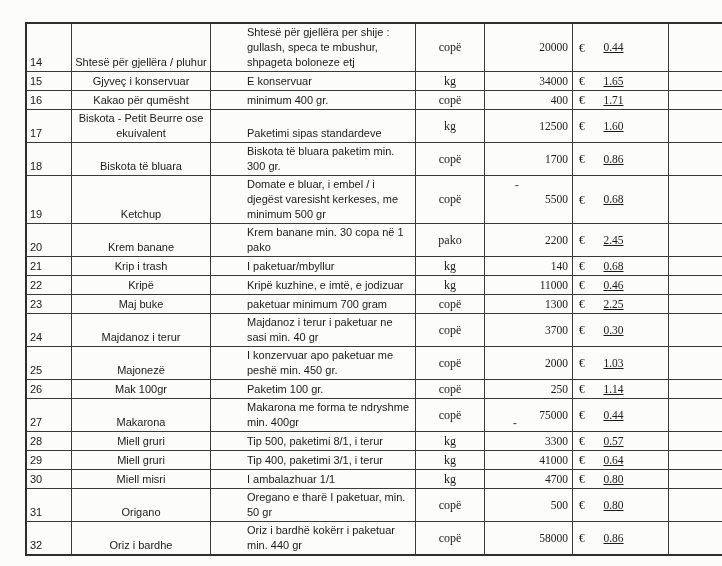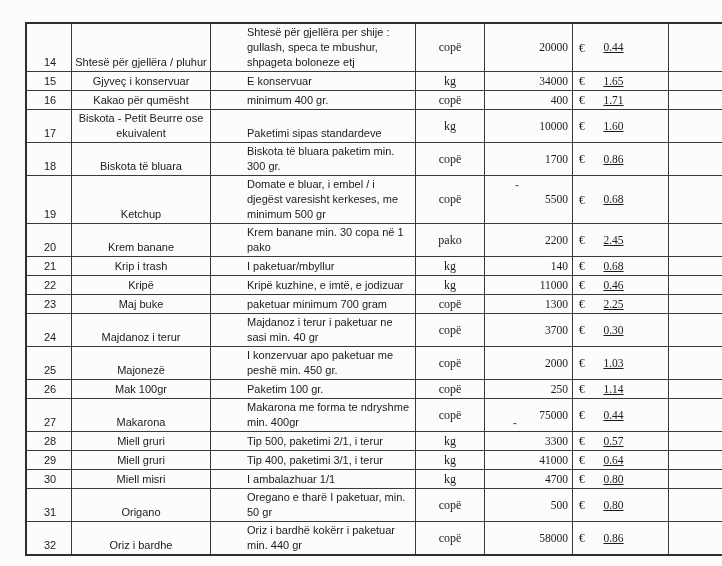--- a/index.html
+++ b/index.html
@@ -23,21 +23,21 @@
   }
   td{
     border:1px solid #3a3a3a;
     font-size:11px;
     line-height:15px;
     padding:1px 3px;
     overflow:hidden;
     word-wrap:break-word;
     height:16px;
   }
-  .c-num{width:40px;text-align:center;vertical-align:bottom;padding-right:1px;}
+  .c-num{width:40px;text-align:left;vertical-align:bottom;padding-right:1px;}
   .c-name{width:132px;vertical-align:bottom;text-align:center;}
   .c-desc{width:165px;vertical-align:bottom;text-align:left;padding-left:36px;}
   .c-unit{
     width:62px;text-align:center;vertical-align:middle;
     font-family:"Liberation Serif",serif;font-size:12px;
   }
   .c-qty{
     width:80px;text-align:right;vertical-align:middle;
     font-family:"Liberation Serif",serif;font-size:11.5px;
     padding-right:4px;position:relative;
@@ -109,21 +109,21 @@
             <span class="cur">€</span>
             <span class="pval">1.71</span>
           </td>
           <td class="c-total">684</td>
         </tr>
         <tr>
           <td class="c-num">17</td>
           <td class="c-name">Biskota - Petit Beurre ose ekuivalent</td>
           <td class="c-desc">Paketimi sipas standardeve</td>
           <td class="c-unit">kg</td>
-          <td class="c-qty">10000</td>
+          <td class="c-qty">12500</td>
           <td class="c-price">
             <span class="cur">€</span>
             <span class="pval">1.60</span>
           </td>
           <td class="c-total">20000</td>
         </tr>
         <tr>
           <td class="c-num">18</td>
           <td class="c-name">Biskota të bluara</td>
           <td class="c-desc">Biskota të bluara paketim min. 300 gr.</td>
@@ -239,21 +239,21 @@
           <td class="c-qty"><span class="pen-mark below">-</span><span>75000</span></td>
           <td class="c-price">
             <span class="cur">€</span>
             <span class="pval">0.44</span>
           </td>
           <td class="c-total">33000</td>
         </tr>
         <tr>
           <td class="c-num">28</td>
           <td class="c-name">Miell gruri</td>
-          <td class="c-desc">Tip 500, paketimi 2/1, i terur</td>
+          <td class="c-desc">Tip 500, paketimi 8/1, i terur</td>
           <td class="c-unit">kg</td>
           <td class="c-qty">3300</td>
           <td class="c-price">
             <span class="cur">€</span>
             <span class="pval">0.57</span>
           </td>
           <td class="c-total">1881</td>
         </tr>
         <tr>
           <td class="c-num">29</td>

